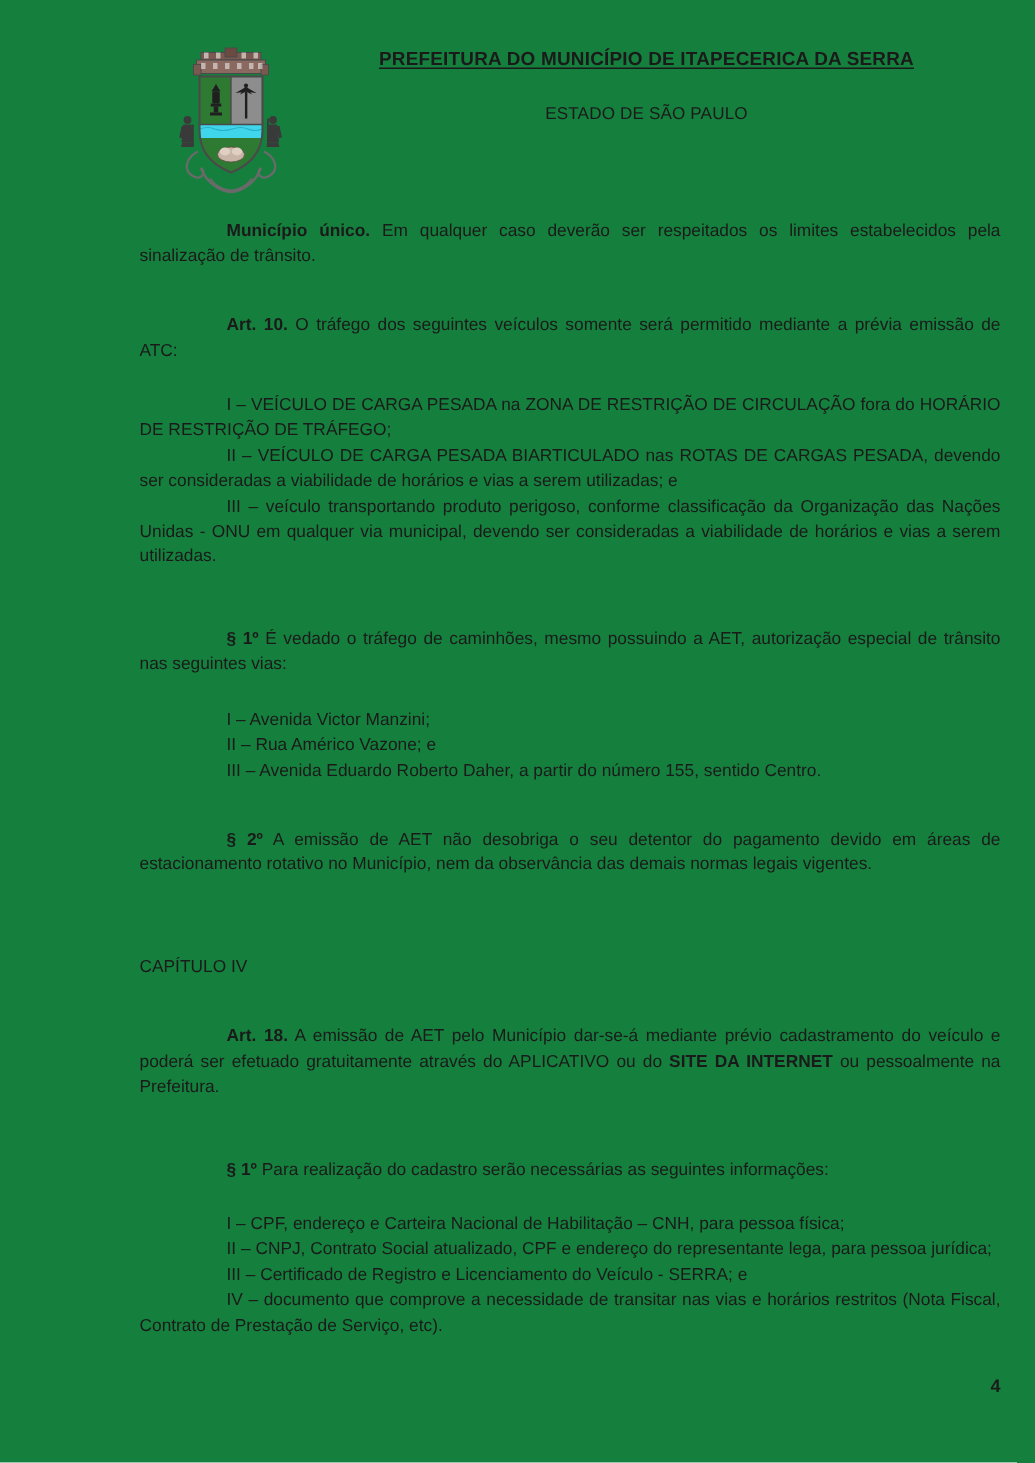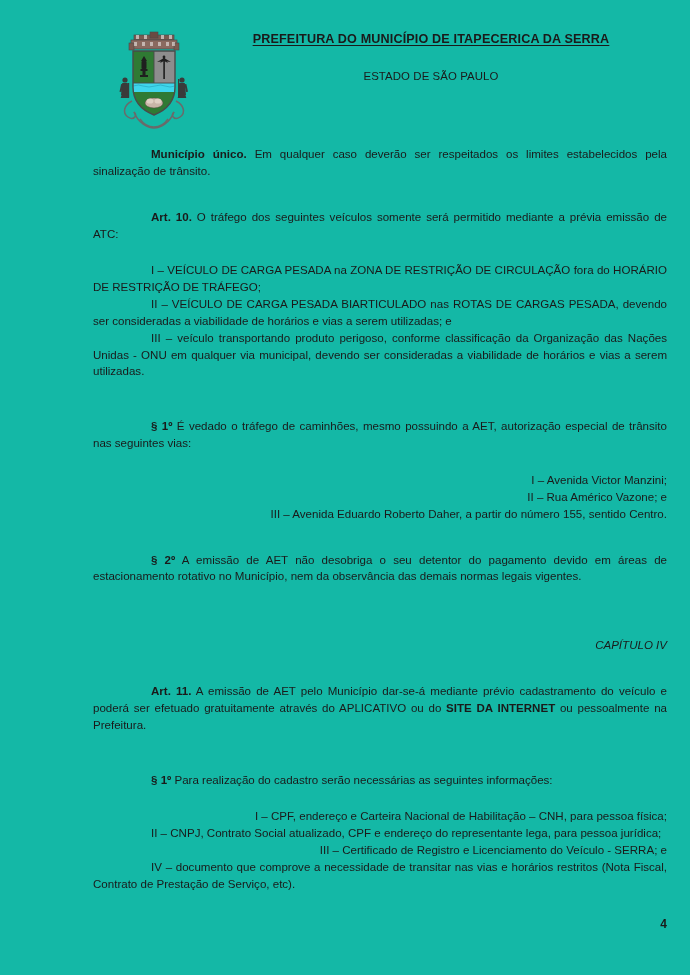--- a/index.html
+++ b/index.html
@@ -9,21 +9,21 @@
     background: #ffffff;
   }
   body {
     font-family: "Liberation Sans", sans-serif;
     color: #1a1a1a;
   }
   .page {
     position: relative;
     width: 690px;
     height: 975px;
-    background: #14b8a6;
+    background: #15803d;
     overflow: hidden;
     box-sizing: border-box;
   }
 
   
   .header {
     position: relative;
     height: 118px;
     padding-top: 28px;
     box-sizing: border-box;
@@ -74,28 +74,27 @@
     text-justify: inter-word;
   }
   p.para.indent {
     text-indent: 58px;
   }
   p.listline {
     margin: 0;
     padding-left: 58px;
     font-size: 11.55px;
     line-height: 1.46;
-    text-align: right;
+    text-align: left;
   }
   p.center {
     margin: 0;
     font-size: 11.55px;
     line-height: 1.46;
-    text-align: right;
-    font-style: italic;
+    text-align: left;
   }
   .gap-sm { height: 14px; }
   .gap-md { height: 20px; }
   .gap-lg { height: 29px; }
   .gap-xl { height: 38px; }
   b, .b { font-weight: bold; }
 
   
   .page-number {
     position: absolute;
@@ -232,21 +231,21 @@
 
     <p class="para indent"><b>§ 2º</b><span>  A emissão de AET não desobriga o seu detentor do pagamento devido em áreas de estacionamento rotativo no Município, nem da observância das demais normas legais vigentes.</span></p>
 
     <div class="gap-xl"></div>
     <div class="gap-sm"></div>
 
     <p class="center">CAPÍTULO IV</p>
 
     <div class="gap-lg"></div>
 
-    <p class="para indent"><b>Art. 11.</b><span>  A emissão de AET pelo Município dar-se-á mediante prévio cadastramento do veículo e poderá ser efetuado gratuitamente através do APLICATIVO ou do </span><b>SITE DA INTERNET</b><span> ou pessoalmente na Prefeitura.</span></p>
+    <p class="para indent"><b>Art. 18.</b><span>  A emissão de AET pelo Município dar-se-á mediante prévio cadastramento do veículo e poderá ser efetuado gratuitamente através do APLICATIVO ou do </span><b>SITE DA INTERNET</b><span> ou pessoalmente na Prefeitura.</span></p>
 
     <div class="gap-xl"></div>
 
     <p class="para indent"><b>§ 1º</b><span> Para realização do cadastro serão necessárias as seguintes informações:</span></p>
 
     <div class="gap-md"></div>
 
     <p class="listline">I – CPF, endereço e Carteira Nacional de Habilitação – CNH, para pessoa física;</p>
     <p class="para indent">II – CNPJ, Contrato Social atualizado, CPF e endereço do representante lega, para pessoa jurídica;</p>
     <p class="listline">III – Certificado de Registro e Licenciamento do Veículo - SERRA; e</p>

